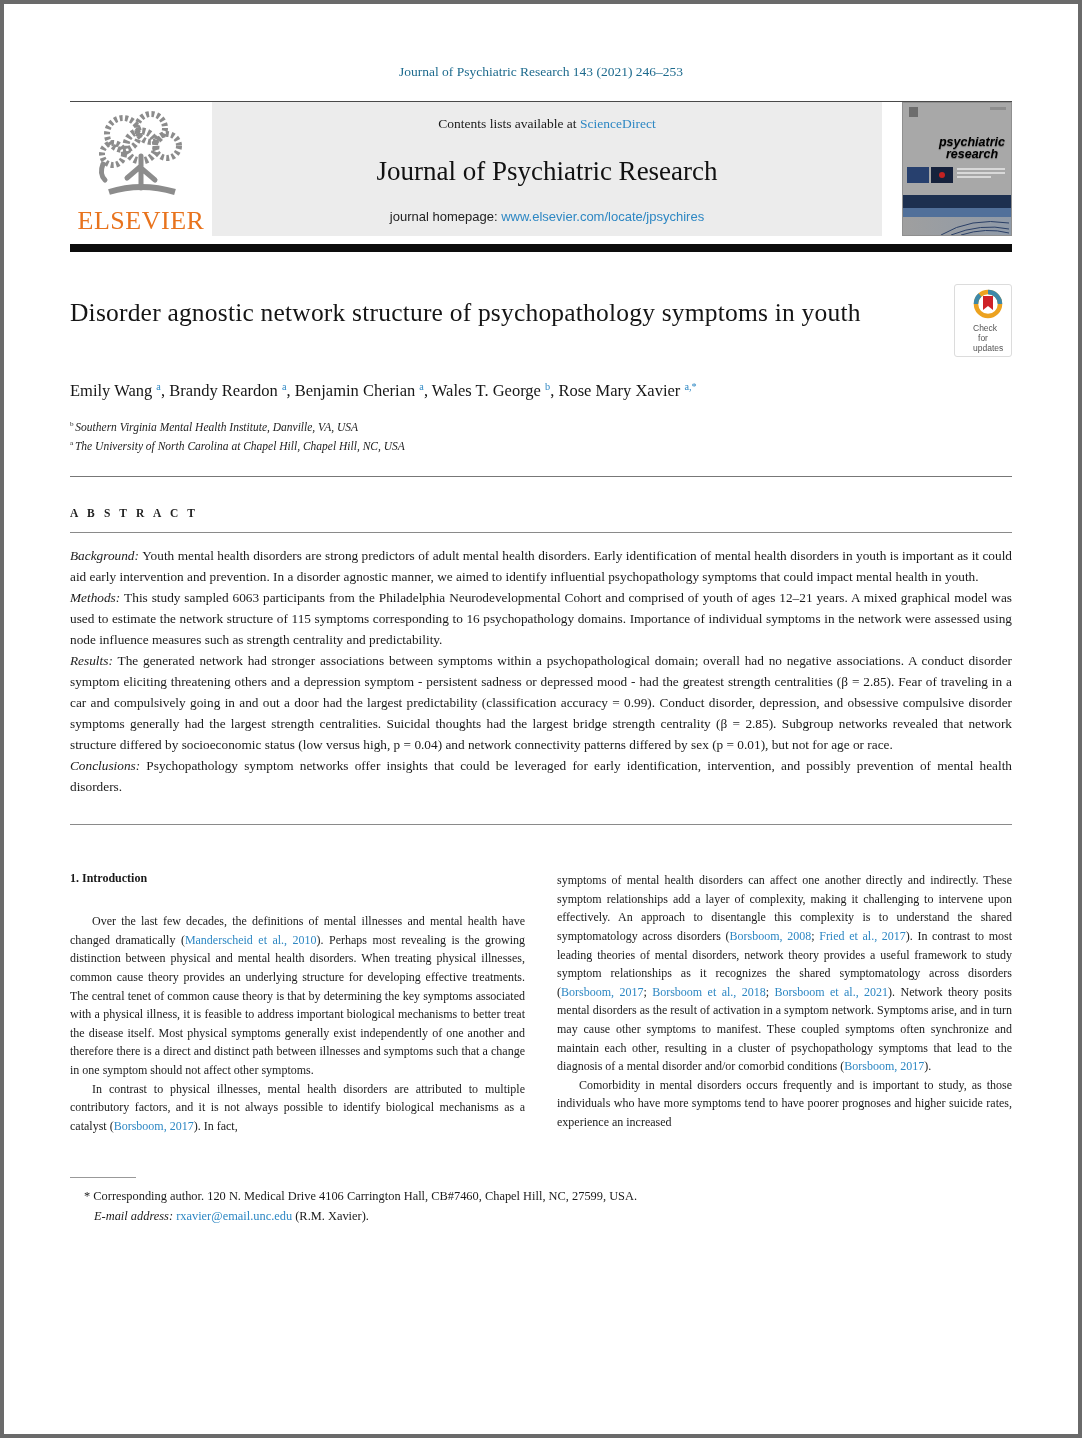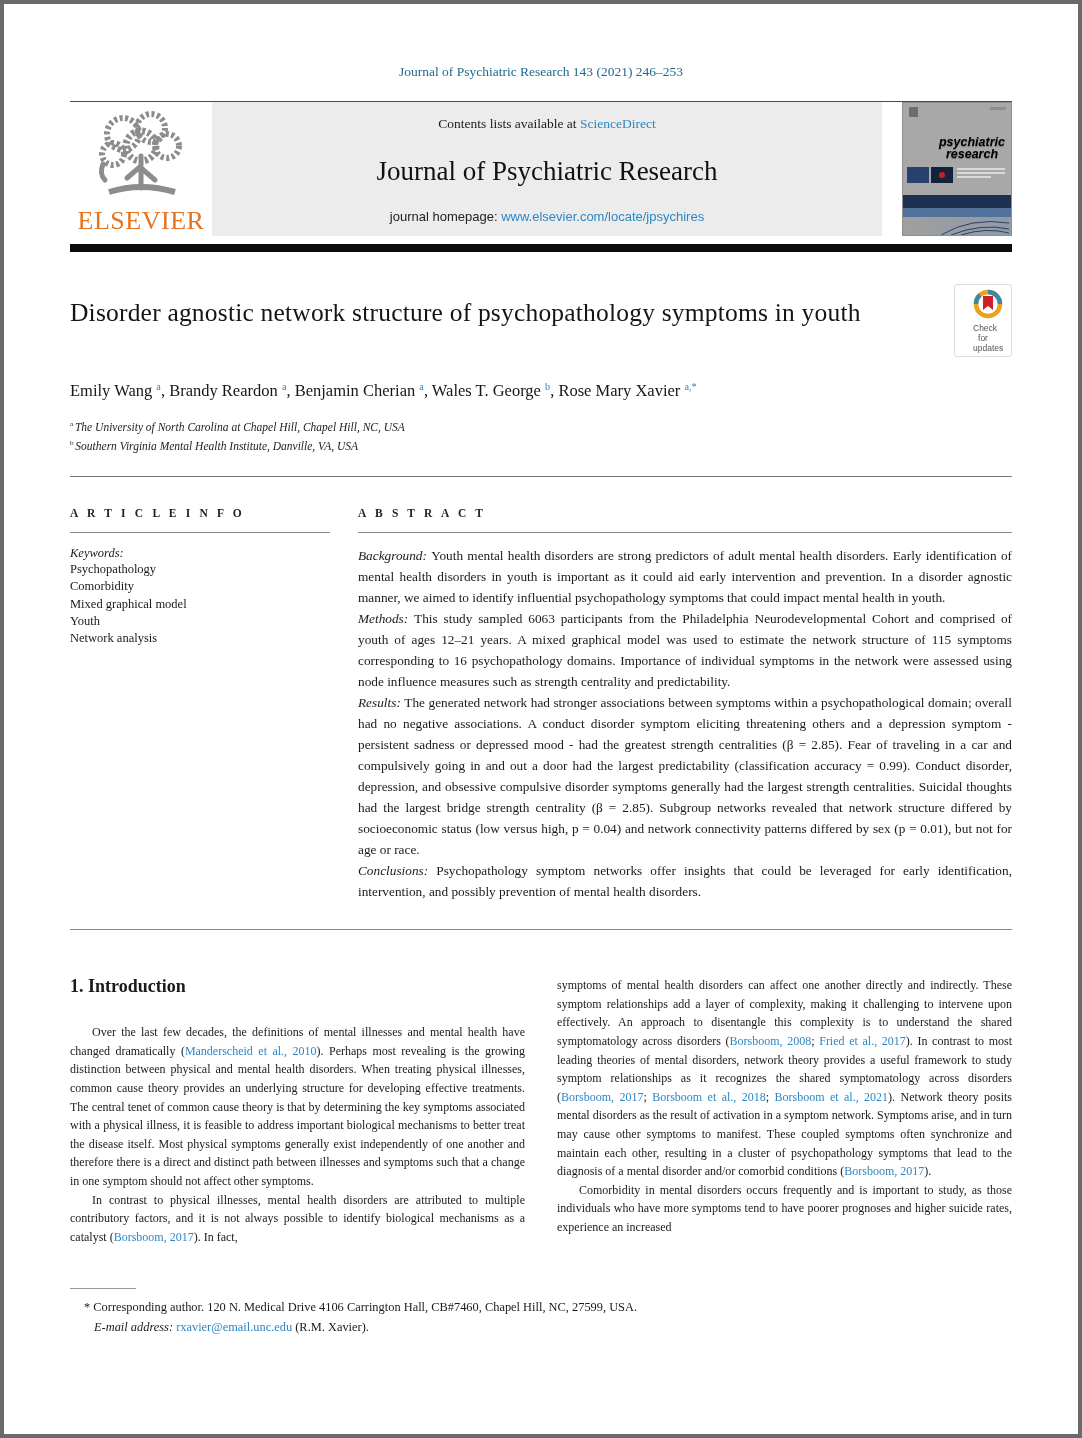--- a/index.html
+++ b/index.html
@@ -59,21 +59,21 @@
   .kw-label { font-style: italic; font-size: 12.5px; margin-top: 13px; }
   .kw-item { font-size: 12.5px; line-height: 1.38; }
   .abstract-body { margin-top: 12px; }
   .abstract-body p { font-size: 13.3px; line-height: 1.58; text-align: justify; }
   .itlead { font-style: italic; }
   .rule-full { margin-top: 27px; border-top: 1px solid #8a8a8a; }
 
   
   .intro-section { display: flex; gap: 32px; margin-top: 46px; }
   .col { flex: 1; min-width: 0; }
-  .intro-head { font-size: 18px; font-weight: bold; margin-bottom: 26px; }
+  .intro-head { font-size: 12px; font-weight: bold; margin-bottom: 26px; }
   .body-p { font-size: 12px; line-height: 1.55; text-align: justify; }
   .indent { text-indent: 22px; }
 
   
   .footnote { margin-top: 42px; }
   .fn-rule { width: 66px; border-top: 1px solid #999; margin-bottom: 9px; }
   .fn-line1 { font-size: 12.4px; padding-left: 14px; line-height: 1.6; }
   .fn-line2 { font-size: 12.4px; padding-left: 24px; line-height: 1.6; }
 </style>
 </head>
@@ -145,36 +145,27 @@
         <div class="updates-text">
           <div>Check for</div>
           <div>updates</div>
         </div>
       </div>
     </div>
 
     <div class="authors"><span>Emily Wang </span><span class="link sup">a</span><span>, </span><span>Brandy Reardon </span><span class="link sup">a</span><span>, </span><span>Benjamin Cherian </span><span class="link sup">a</span><span>, </span><span>Wales T. George </span><span class="link sup">b</span><span>, </span><span>Rose Mary Xavier </span><span class="link sup">a,</span><span class="link sup">*</span></div>
 
     <div class="affiliations">
+      <div class="aff"><span class="sup">b </span><span class="itlead">Southern Virginia Mental Health Institute, Danville, VA, USA</span></div>
       <div class="aff"><span class="sup">a </span><span class="itlead">The University of North Carolina at Chapel Hill, Chapel Hill, NC, USA</span></div>
-      <div class="aff"><span class="sup">b </span><span class="itlead">Southern Virginia Mental Health Institute, Danville, VA, USA</span></div>
     </div>
 
     <hr class="rule-gray rule-aff">
 
     <div class="info-abstract">
-      <div class="info-col">
-        <div class="sec-head">A R T I C L E  I N F O</div>
-        <div class="kw-label">Keywords:</div>
-        <div class="kw-item">Psychopathology</div>
-        <div class="kw-item">Comorbidity</div>
-        <div class="kw-item">Mixed graphical model</div>
-        <div class="kw-item">Youth</div>
-        <div class="kw-item">Network analysis</div>
-      </div>
       <div class="abstract-col">
         <div class="sec-head">A B S T R A C T</div>
         <div class="abstract-body">
           <p><span class="itlead">Background: </span><span>Youth mental health disorders are strong predictors of adult mental health disorders. Early identification of mental health disorders in youth is important as it could aid early intervention and prevention. In a disorder agnostic manner, we aimed to identify influential psychopathology symptoms that could impact mental health in youth.</span></p>
           <p><span class="itlead">Methods: </span><span>This study sampled 6063 participants from the Philadelphia Neurodevelopmental Cohort and comprised of youth of ages 12–21 years. A mixed graphical model was used to estimate the network structure of 115 symptoms corresponding to 16 psychopathology domains. Importance of individual symptoms in the network were assessed using node influence measures such as strength centrality and predictability.</span></p>
           <p><span class="itlead">Results: </span><span>The generated network had stronger associations between symptoms within a psychopathological domain; overall had no negative associations. A conduct disorder symptom eliciting threatening others and a depression symptom - persistent sadness or depressed mood - had the greatest strength centralities (β = 2.85). Fear of traveling in a car and compulsively going in and out a door had the largest predictability (classification accuracy = 0.99). Conduct disorder, depression, and obsessive compulsive disorder symptoms generally had the largest strength centralities. Suicidal thoughts had the largest bridge strength centrality (β = 2.85). Subgroup networks revealed that network structure differed by socioeconomic status (low versus high, p = 0.04) and network connectivity patterns differed by sex (p = 0.01), but not for age or race.</span></p>
           <p><span class="itlead">Conclusions: </span><span>Psychopathology symptom networks offer insights that could be leveraged for early identification, intervention, and possibly prevention of mental health disorders.</span></p>
         </div>
       </div>
     </div>

